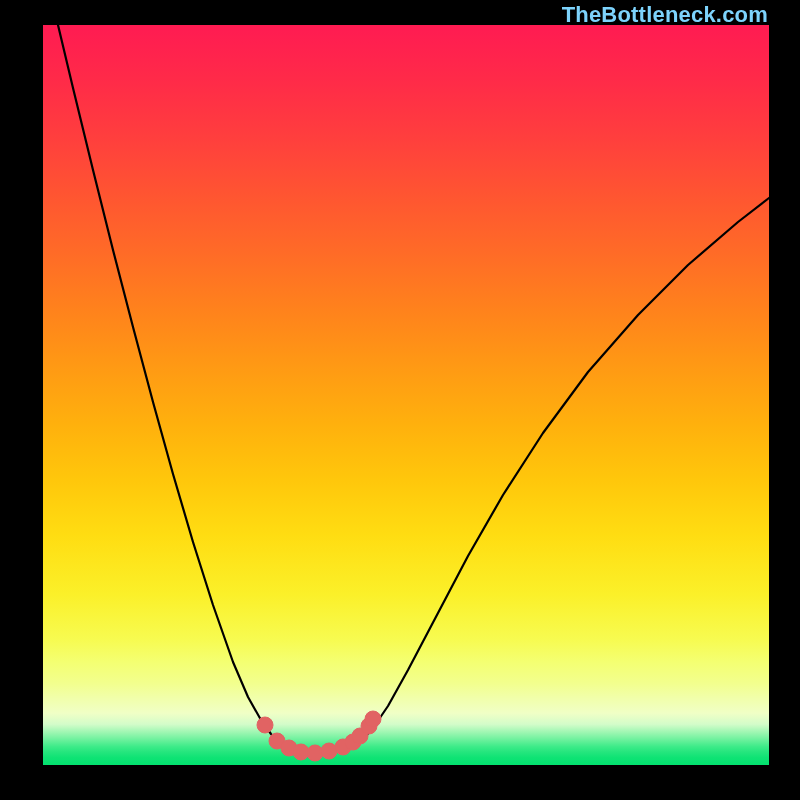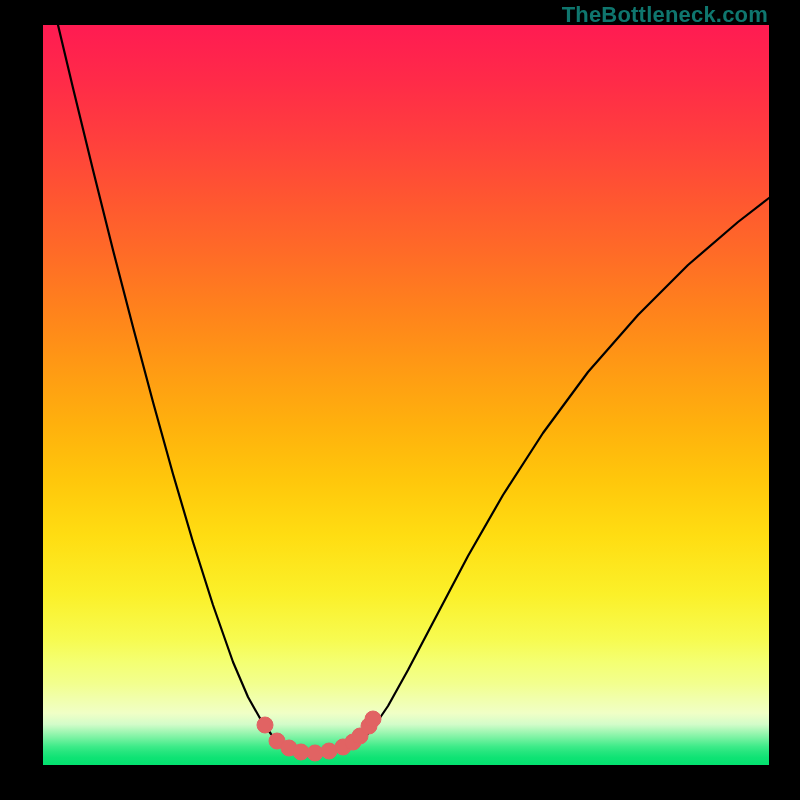--- a/index.html
+++ b/index.html
@@ -50,21 +50,21 @@
       #03e16f 100%
     );
   }
   .watermark {
     position: absolute;
     top: 2px;
     right: 32px;
     font-family: Arial, Helvetica, sans-serif;
     font-size: 22px;
     font-weight: 600;
-    color: #0f766e;
+    color: #7dd3fc;
     letter-spacing: 0.2px;
   }
   svg.curve {
     position: absolute;
     left: 43px;
     top: 25px;
     width: 726px;
     height: 740px;
     overflow: visible;
   }

